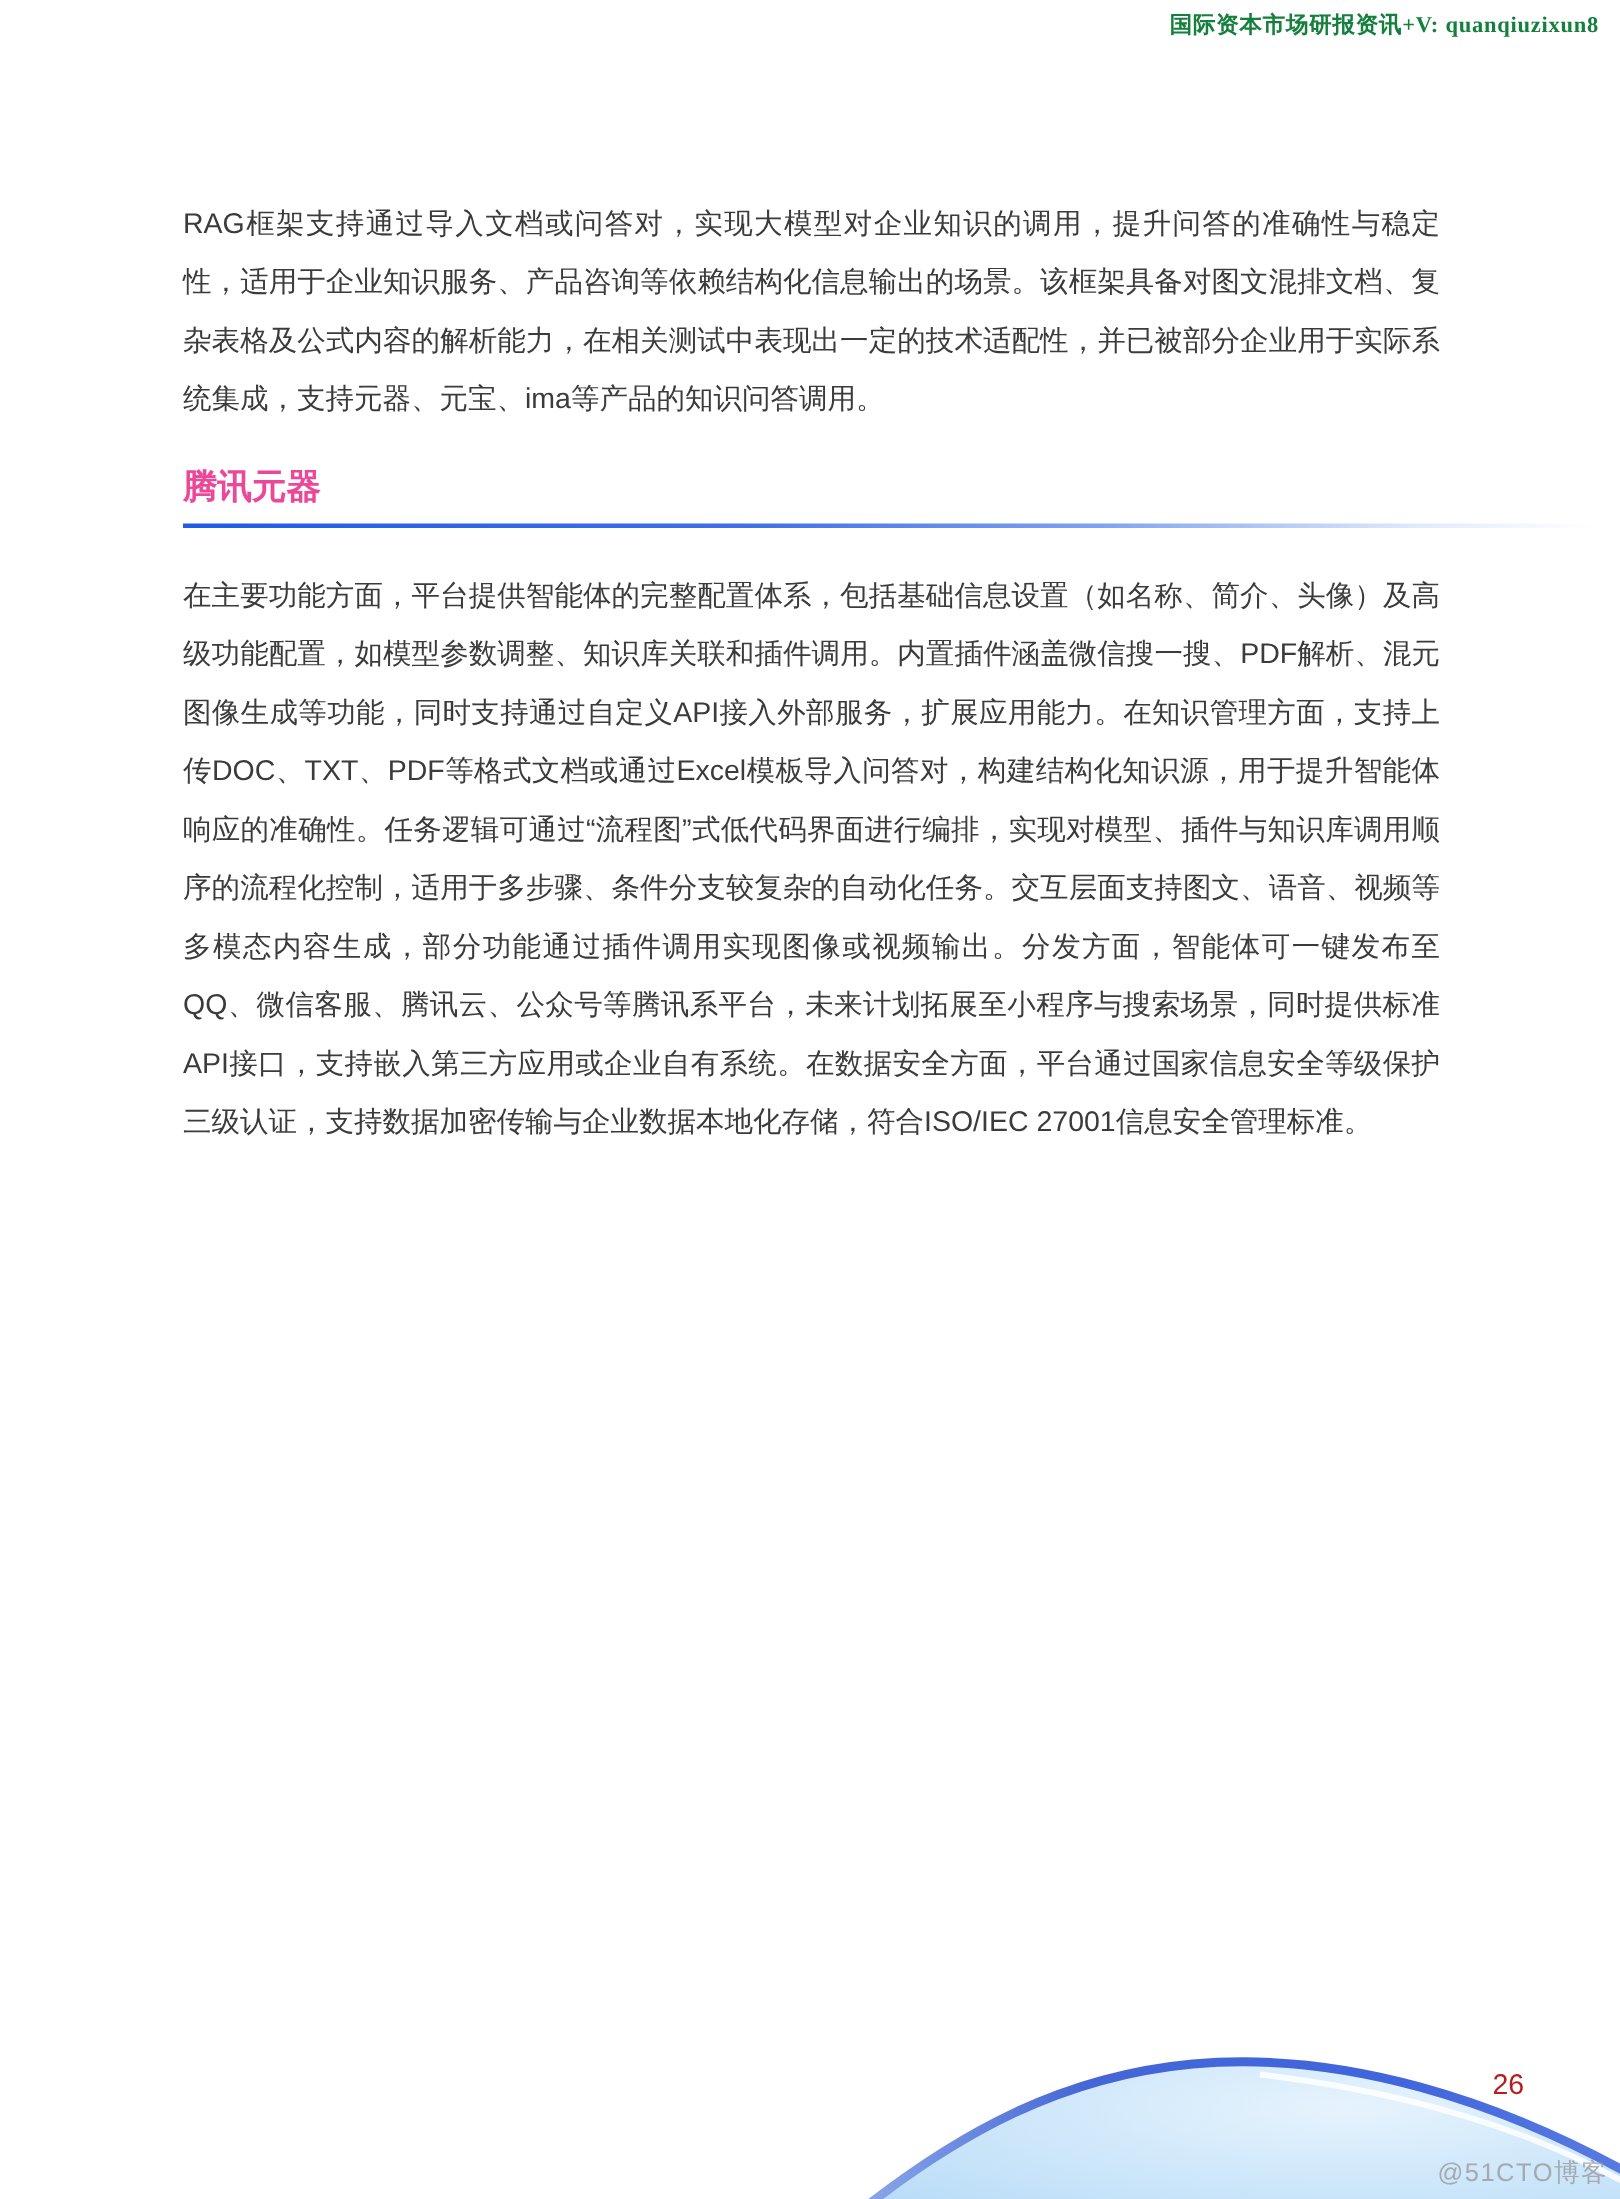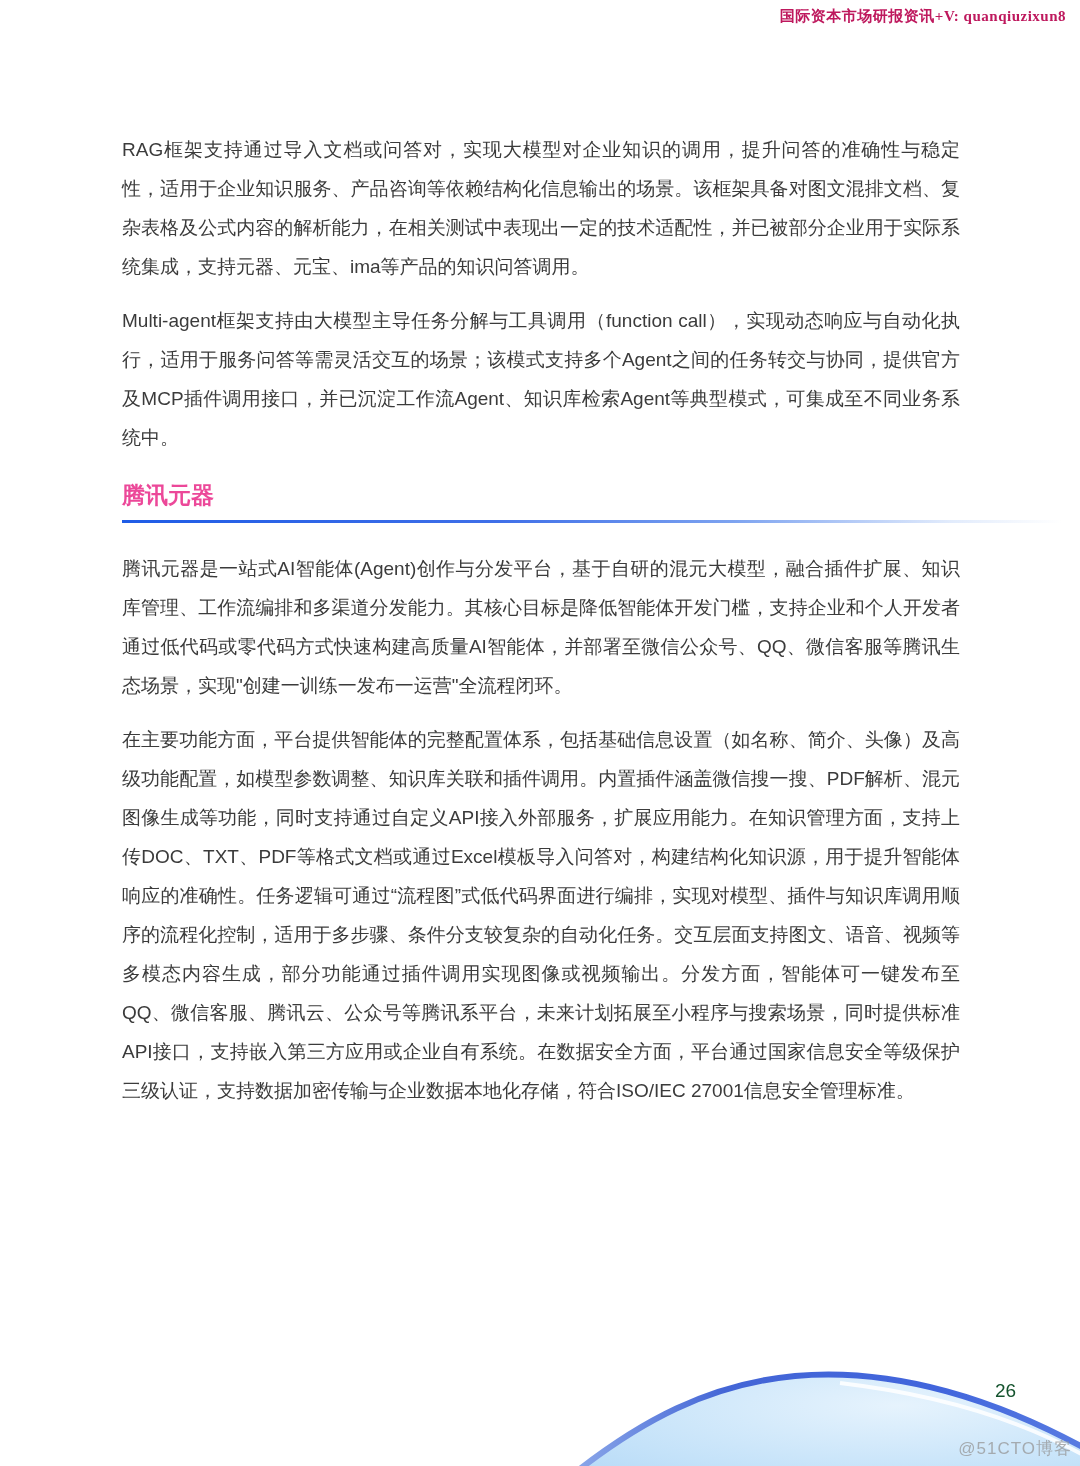--- a/index.html
+++ b/index.html
@@ -11,21 +11,21 @@
     overflow: hidden;
     font-family: "Liberation Sans", sans-serif;
   }
   .header-note {
     position: absolute;
     top: 7px;
     right: 14px;
     font-family: "Liberation Serif", serif;
     font-weight: bold;
     font-size: 15px;
-    color: #be185d;
+    color: #15803d;
     letter-spacing: 0.5px;
   }
   .content {
     position: absolute;
     left: 122px;
     top: 130px;
     width: 838px;
   }
   .content p {
     margin: 0 0 15px 0;
@@ -56,21 +56,21 @@
     top: 1368px;
     width: 1080px;
     height: 98px;
     display: block;
   }
   .page-number {
     position: absolute;
     top: 1380px;
     left: 995px;
     font-size: 19px;
-    color: #14532d;
+    color: #b91c1c;
   }
   .watermark {
     position: absolute;
     right: 8px;
     bottom: 6px;
     font-size: 17px;
     color: rgba(150,150,150,0.75);
     letter-spacing: 1px;
   }
 </style>
@@ -79,27 +79,25 @@
 
 <div class="page">
 
   <div class="header-note">国际资本市场研报资讯+V: quanqiuzixun8</div>
 
   <main class="content">
 
     <p>RAG框架支持通过导入文档或问答对，实现大模型对企业知识的调用，提升问答的准确性与稳定性，适用于企业知识服务、产品咨询等依赖结构化信息输出的场景。该框架具备对图文混排文档、复杂表格及公式内容的解析能力，在相关测试中表现出一定的技术适配性，并已被部分企业用于实际系统集成，支持元器、元宝、ima等产品的知识问答调用。</p>
 
 
-    <p>Multi-agent框架支持由大模型主导任务分解与工具调用（function call），实现动态响应与自动化执行，适用于服务问答等需灵活交互的场景；该模式支持多个Agent之间的任务转交与协同，提供官方及MCP插件调用接口，并已沉淀工作流Agent、知识库检索Agent等典型模式，可集成至不同业务系统中。</p>
 
     <h2 class="section-heading">腾讯元器</h2>
 
     <div class="heading-underline"></div>
 
-    <p>腾讯元器是一站式AI智能体(Agent)创作与分发平台，基于自研的混元大模型，融合插件扩展、知识库管理、工作流编排和多渠道分发能力。其核心目标是降低智能体开发门槛，支持企业和个人开发者通过低代码或零代码方式快速构建高质量AI智能体，并部署至微信公众号、QQ、微信客服等腾讯生态场景，实现"创建一训练一发布一运营"全流程闭环。</p>
 
     <p>在主要功能方面，平台提供智能体的完整配置体系，包括基础信息设置（如名称、简介、头像）及高级功能配置，如模型参数调整、知识库关联和插件调用。内置插件涵盖微信搜一搜、PDF解析、混元图像生成等功能，同时支持通过自定义API接入外部服务，扩展应用能力。在知识管理方面，支持上传DOC、TXT、PDF等格式文档或通过Excel模板导入问答对，构建结构化知识源，用于提升智能体响应的准确性。任务逻辑可通过“流程图”式低代码界面进行编排，实现对模型、插件与知识库调用顺序的流程化控制，适用于多步骤、条件分支较复杂的自动化任务。交互层面支持图文、语音、视频等多模态内容生成，部分功能通过插件调用实现图像或视频输出。分发方面，智能体可一键发布至QQ、微信客服、腾讯云、公众号等腾讯系平台，未来计划拓展至小程序与搜索场景，同时提供标准API接口，支持嵌入第三方应用或企业自有系统。在数据安全方面，平台通过国家信息安全等级保护三级认证，支持数据加密传输与企业数据本地化存储，符合ISO/IEC 27001信息安全管理标准。</p>
 
   </main>
 
   <svg class="bottom-ellipse" viewBox="0 0 1080 98" preserveAspectRatio="none" aria-hidden="true">
     <defs>
       <linearGradient id="rimGrad" x1="0" y1="0" x2="1" y2="0">
         <stop offset="0%" stop-color="#8fabea"></stop>
         <stop offset="30%" stop-color="#4466d6"></stop>

